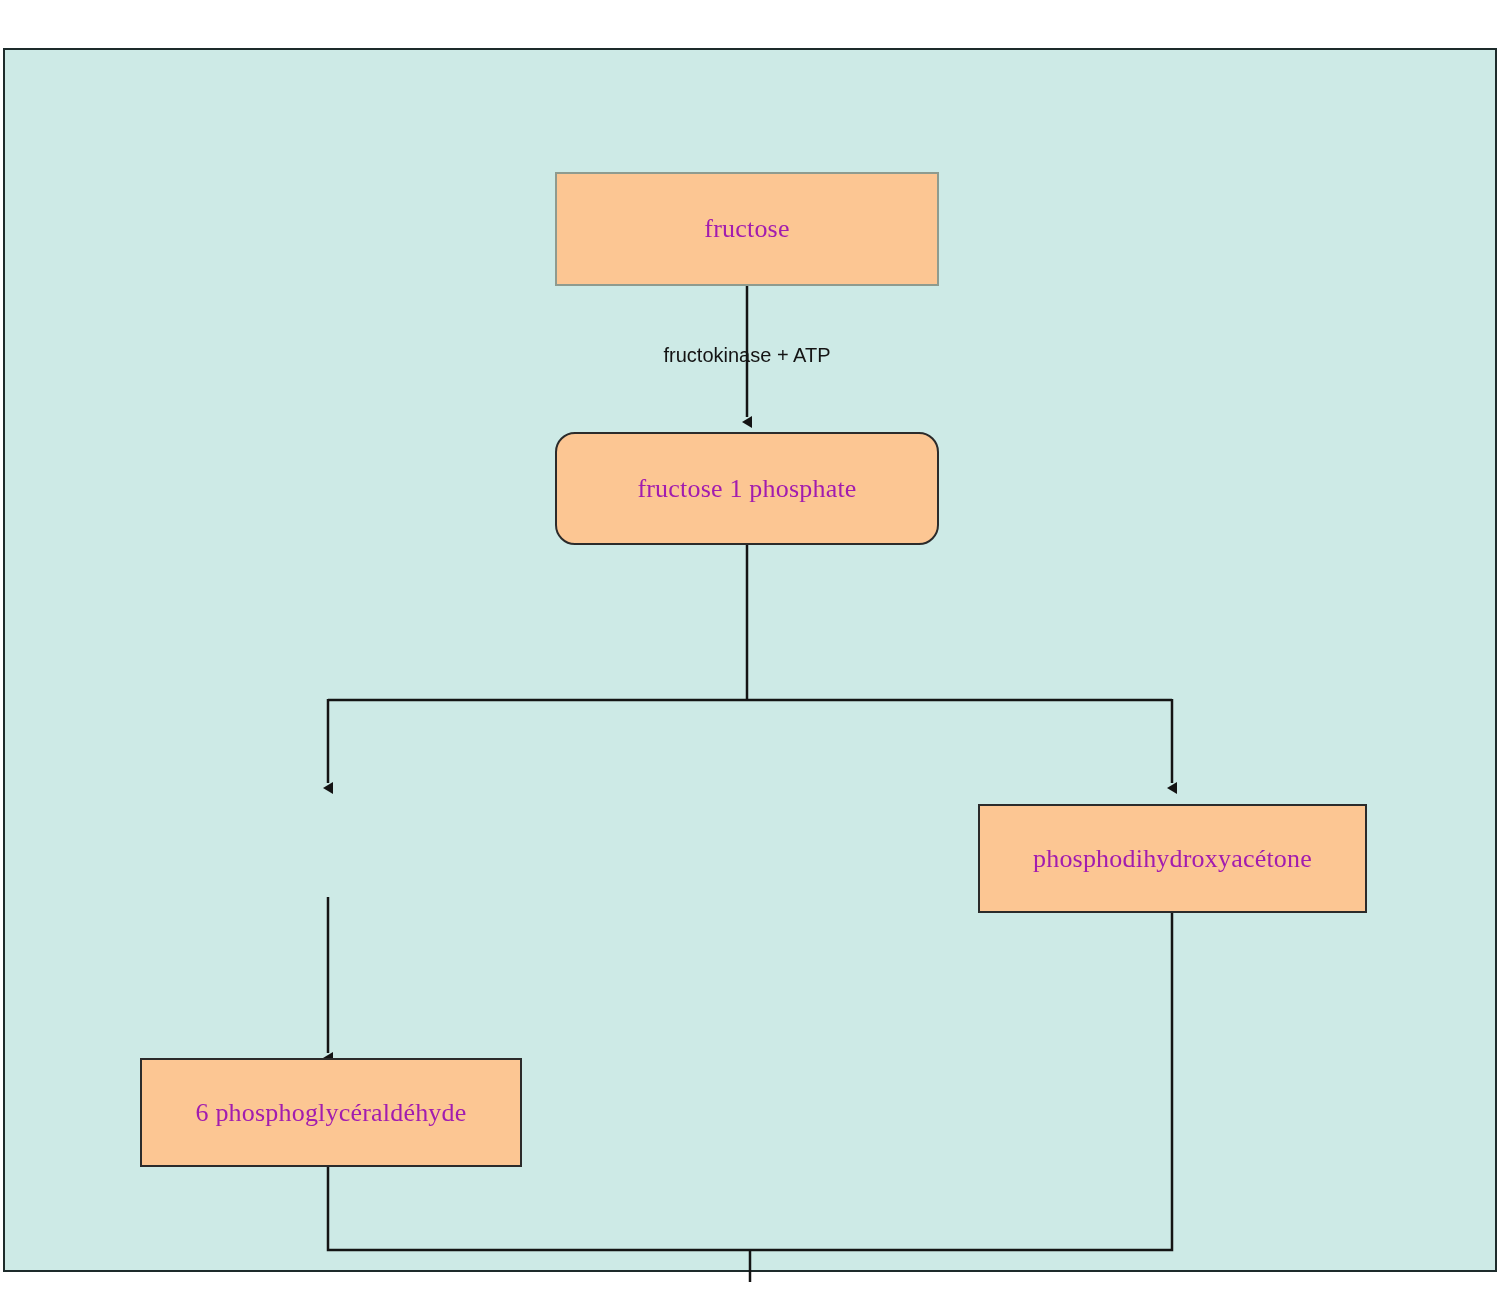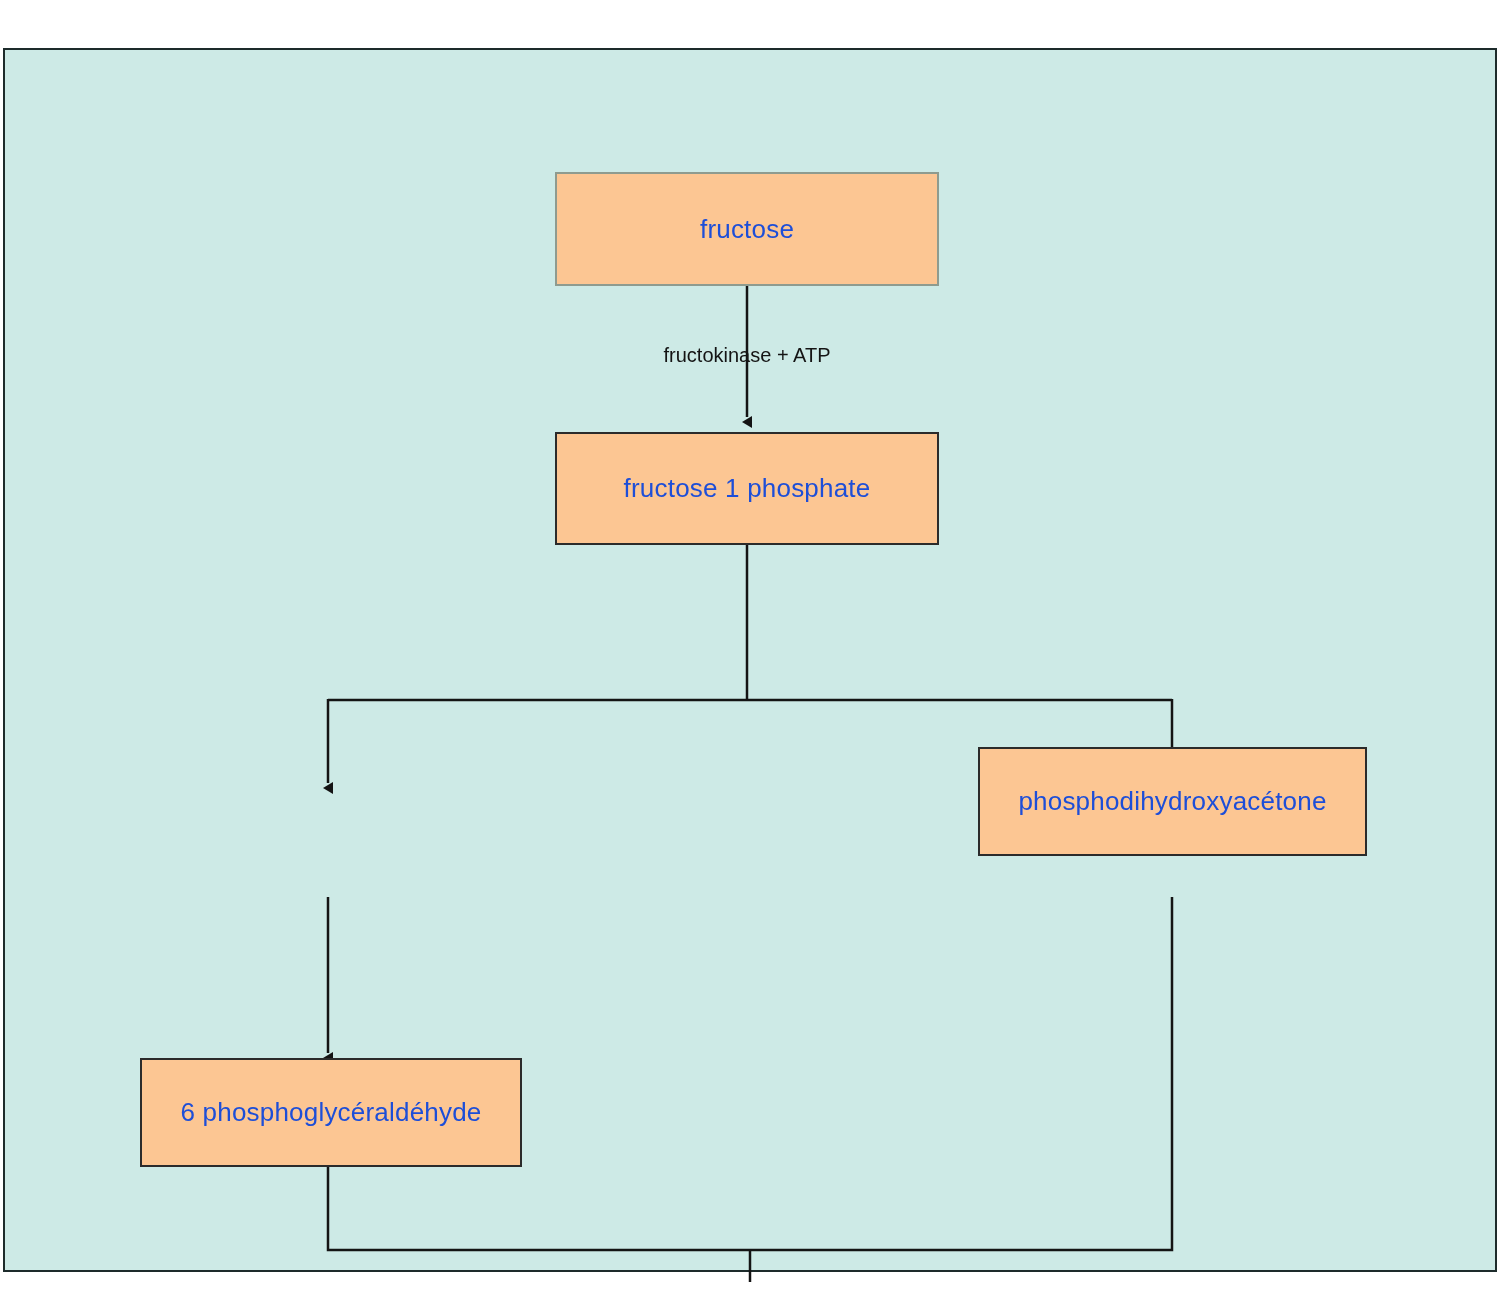--- a/index.html
+++ b/index.html
@@ -34,24 +34,25 @@
     pointer-events: none;
   }
   .node {
     position: absolute;
     background: #fcc693;
     border: 2px solid #2b2b2b;
     box-sizing: border-box;
     display: flex;
     align-items: center;
     justify-content: center;
-    color: #1d4ed8;
+    color: #a21caf;
     font-size: 26px;
     letter-spacing: 0.2px;
     white-space: nowrap;
+    font-family: Liberation Serif, serif;
   }
   .node.soft-border { border-color: #8e9b8f; }
   .edge-label {
     position: absolute;
     color: #141414;
     font-size: 20px;
     white-space: nowrap;
     background: transparent;
     text-align: center;
   }
@@ -86,26 +87,26 @@
 
     <polyline points="1172,897 1172,1250 750,1250" fill="none" stroke="#141414" stroke-width="2.5"></polyline>
 
     <line x1="750" y1="1250" x2="750" y2="1282" stroke="#141414" stroke-width="2.5"></line>
   </svg>
 
   <div class="node soft-border" style="left:555px; top:172px; width:384px; height:114px;">
     <span>fructose</span>
   </div>
 
-  <div class="node" style="left:555px; top:432px; width:384px; height:113px;">
+  <div class="node" style="left:555px; top:432px; width:384px; height:113px;border-radius:20px;">
     <span>fructose 1 phosphate</span>
   </div>
 
 
-  <div class="node" style="left:978px; top:747px; width:389px; height:109px;">
+  <div class="node" style="left:978px; top:804px; width:389px; height:109px;">
     <span>phosphodihydroxyacétone</span>
   </div>
 
   <div class="node" style="left:140px; top:1058px; width:382px; height:109px;">
     <span>6 phosphoglycéraldéhyde</span>
   </div>
 
   <div class="edge-label" style="left:447px; top:344px; width:600px;">fructokinase  + ATP</div>
 
 

